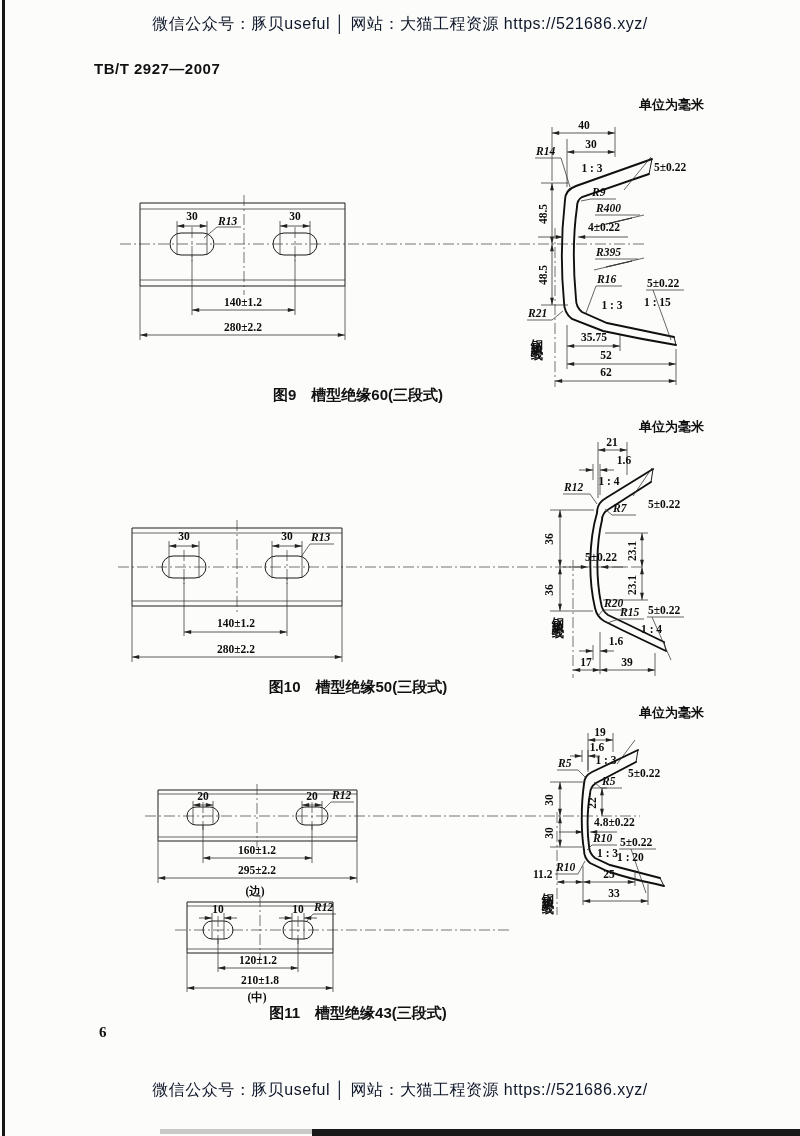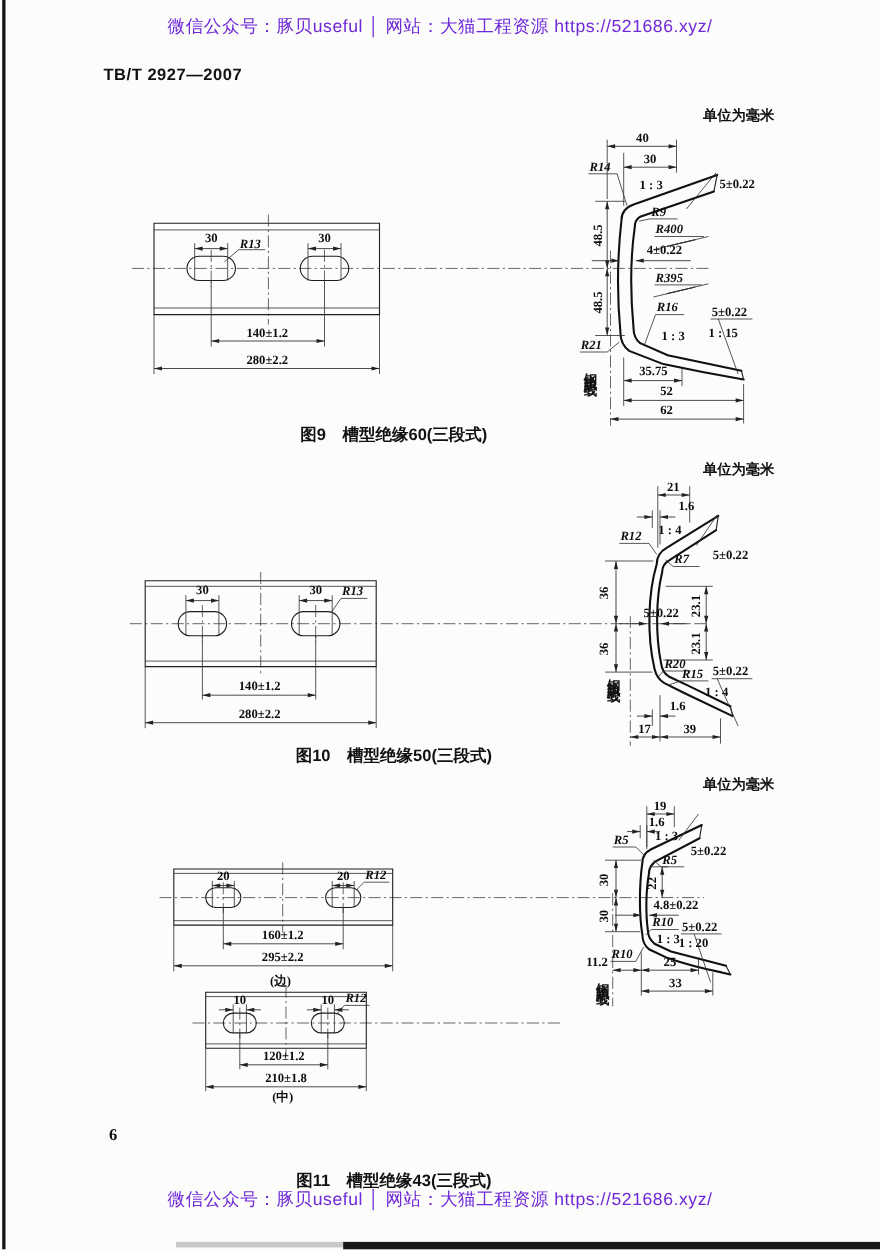--- a/index.html
+++ b/index.html
@@ -3,21 +3,21 @@
 <meta charset="utf-8">
 <style>
   html,body{margin:0;padding:0;}
   body{
     width:800px;height:1136px;position:relative;overflow:hidden;
     background:#fcfcfb;font-family:"Liberation Serif",serif;color:#111;
   }
   .border-left{position:absolute;left:2px;top:0;width:3px;height:1136px;background:#151515;}
   .promo{
     position:absolute;left:0;width:800px;text-align:center;
-    font-family:"Liberation Sans",sans-serif;font-size:16px;color:#6d28d9;letter-spacing:0.5px;
+    font-family:"Liberation Sans",sans-serif;font-size:16px;color:#0f172a;letter-spacing:0.5px;
   }
   .promo.header{top:14px;}
   .promo.footer{top:1080px;}
   .docnum{
     position:absolute;left:94px;top:60px;font-family:"Liberation Sans",sans-serif;
     font-weight:bold;font-size:15px;letter-spacing:0.5px;color:#111;
   }
   .units{
     position:absolute;right:96px;font-family:"Liberation Sans",sans-serif;
     font-weight:bold;font-size:13px;color:#111;margin-left:47px;
@@ -342,18 +342,18 @@
     <text class="d" x="433" y="178">11.2</text>
     <path class="dim" d="M457,182 H483" marker-start="url(#mA)" marker-end="url(#mA)"></path>
     <path class="thin" d="M483,166 V205 M535,170 V186 M548,184 V205"></path>
     <path class="dim" d="M483,182 H535" marker-start="url(#mA)" marker-end="url(#mA)"></path>
     <text class="d" x="509" y="178" text-anchor="middle">25</text>
     <path class="dim" d="M483,201 H548" marker-start="url(#mA)" marker-end="url(#mA)"></path>
     <text class="d" x="514" y="197" text-anchor="middle">33</text>
   </g>
 </svg>
 <div class="rail-label" style="left:542px;top:884px;">钢轨中心线</div>
-<div class="caption" style="top:1064px;">图11　槽型绝缘43(三段式)</div>
+<div class="caption" style="top:1004px;">图11　槽型绝缘43(三段式)</div>
 
 <div class="pagenum">6</div>
 <div class="promo footer">微信公众号：豚贝useful │ 网站：大猫工程资源 https://521686.xyz/</div>
 <div class="bottom-smudge"></div>
 <div class="bottom-bar"></div>
 
 </body></html>

